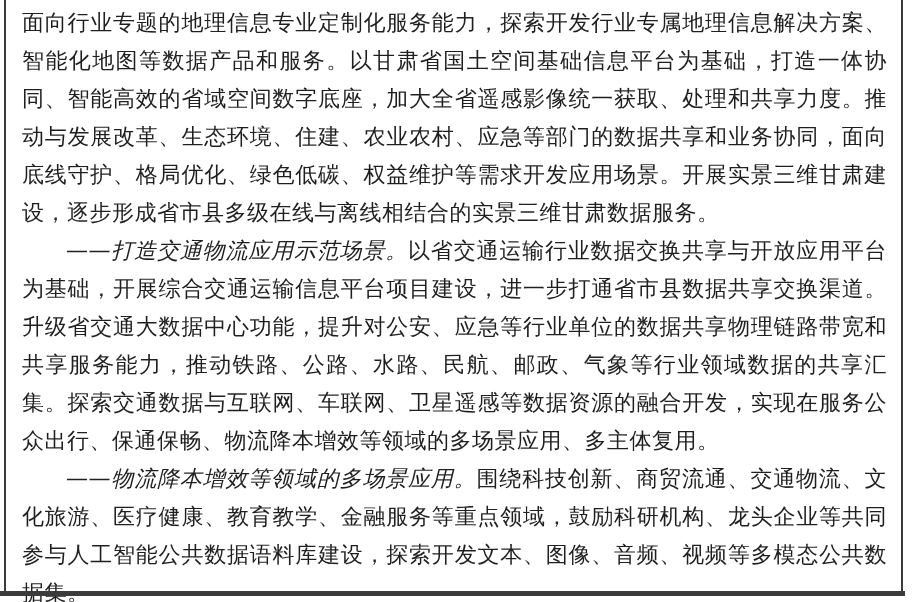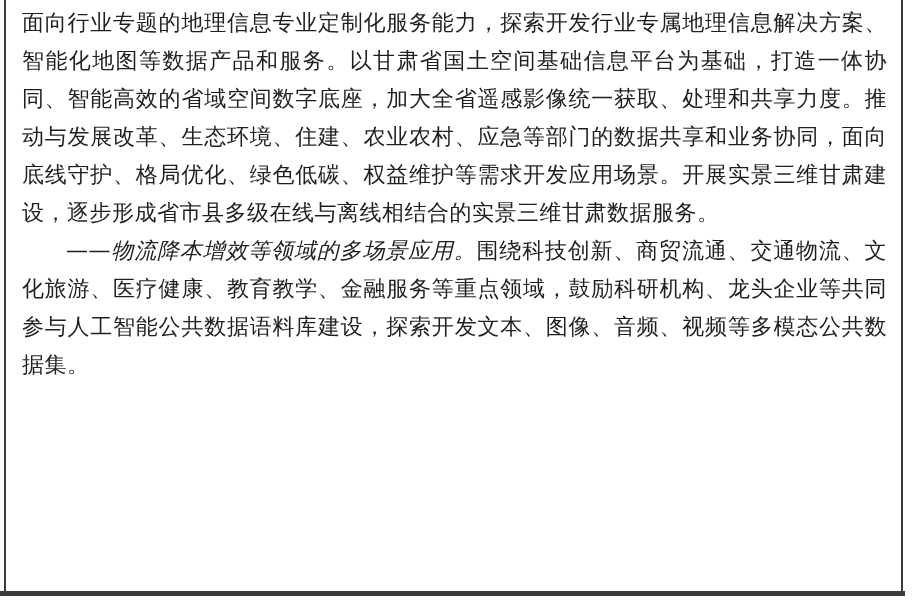--- a/index.html
+++ b/index.html
@@ -63,18 +63,19 @@
 </style>
 </head>
 <body>
 
 <div class="viewport">
   <div class="page-box"></div>
 
   <div class="content">
     <p class="para"><span>面向行业专题的地理信息专业定制化服务能力，探索开发行业专属地理信息解决方案、智能化地图等数据产品和服务。以甘肃省国土空间基础信息平台为基础，打造一体协同、智能高效的省域空间数字底座，加大全省遥感影像统一获取、处理和共享力度。推动与发展改革、生态环境、住建、农业农村、应急等部门的数据共享和业务协同，面向底线守护、格局优化、绿色低碳、权益维护等需求开发应用场景。开展实景三维甘肃建设，逐步形成省市县多级在线与离线相结合的实景三维甘肃数据服务。</span></p>
 
+    <p class="para indented"><span class="lead">——打造交通物流应用示范场景。</span><span>以省交通运输行业数据交换共享与开放应用平台为基础，开展综合交通运输信息平台项目建设，进一步打通省市县数据共享交换渠道。升级省交通大数据中心功能，提升对公安、应急等行业单位的数据共享物理链路带宽和共享服务能力，推动铁路、公路、水路、民航、邮政、气象等行业领域数据的共享汇集。探索交通数据与互联网、车联网、卫星遥感等数据资源的融合开发，实现在服务公众出行、保通保畅、物流降本增效等领域的多场景应用、多主体复用。</span></p>
 
     <p class="para indented"><span class="lead">——物流降本增效等领域的多场景应用。</span><span>围绕科技创新、商贸流通、交通物流、文化旅游、医疗健康、教育教学、金融服务等重点领域，鼓励科研机构、龙头企业等共同参与人工智能公共数据语料库建设，探索开发文本、图像、音频、视频等多模态公共数据集。</span></p>
   </div>
 
   <div class="page-bottom-edge"></div>
 </div>
 
 </body></html>

